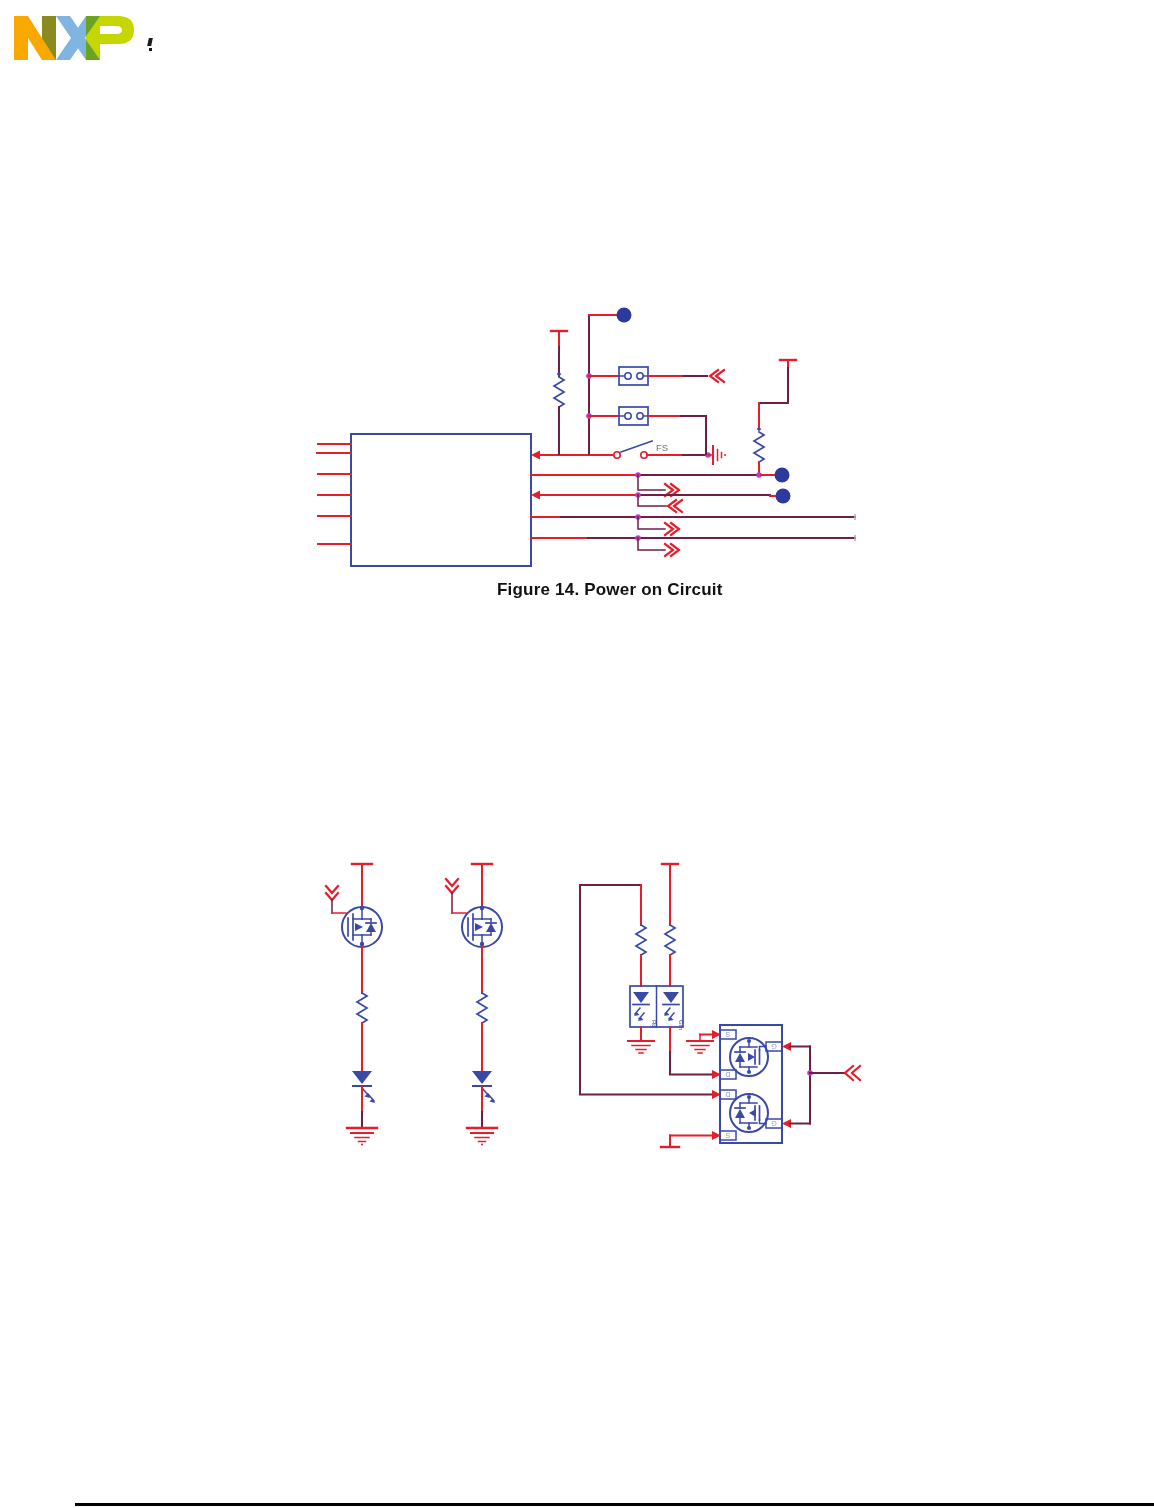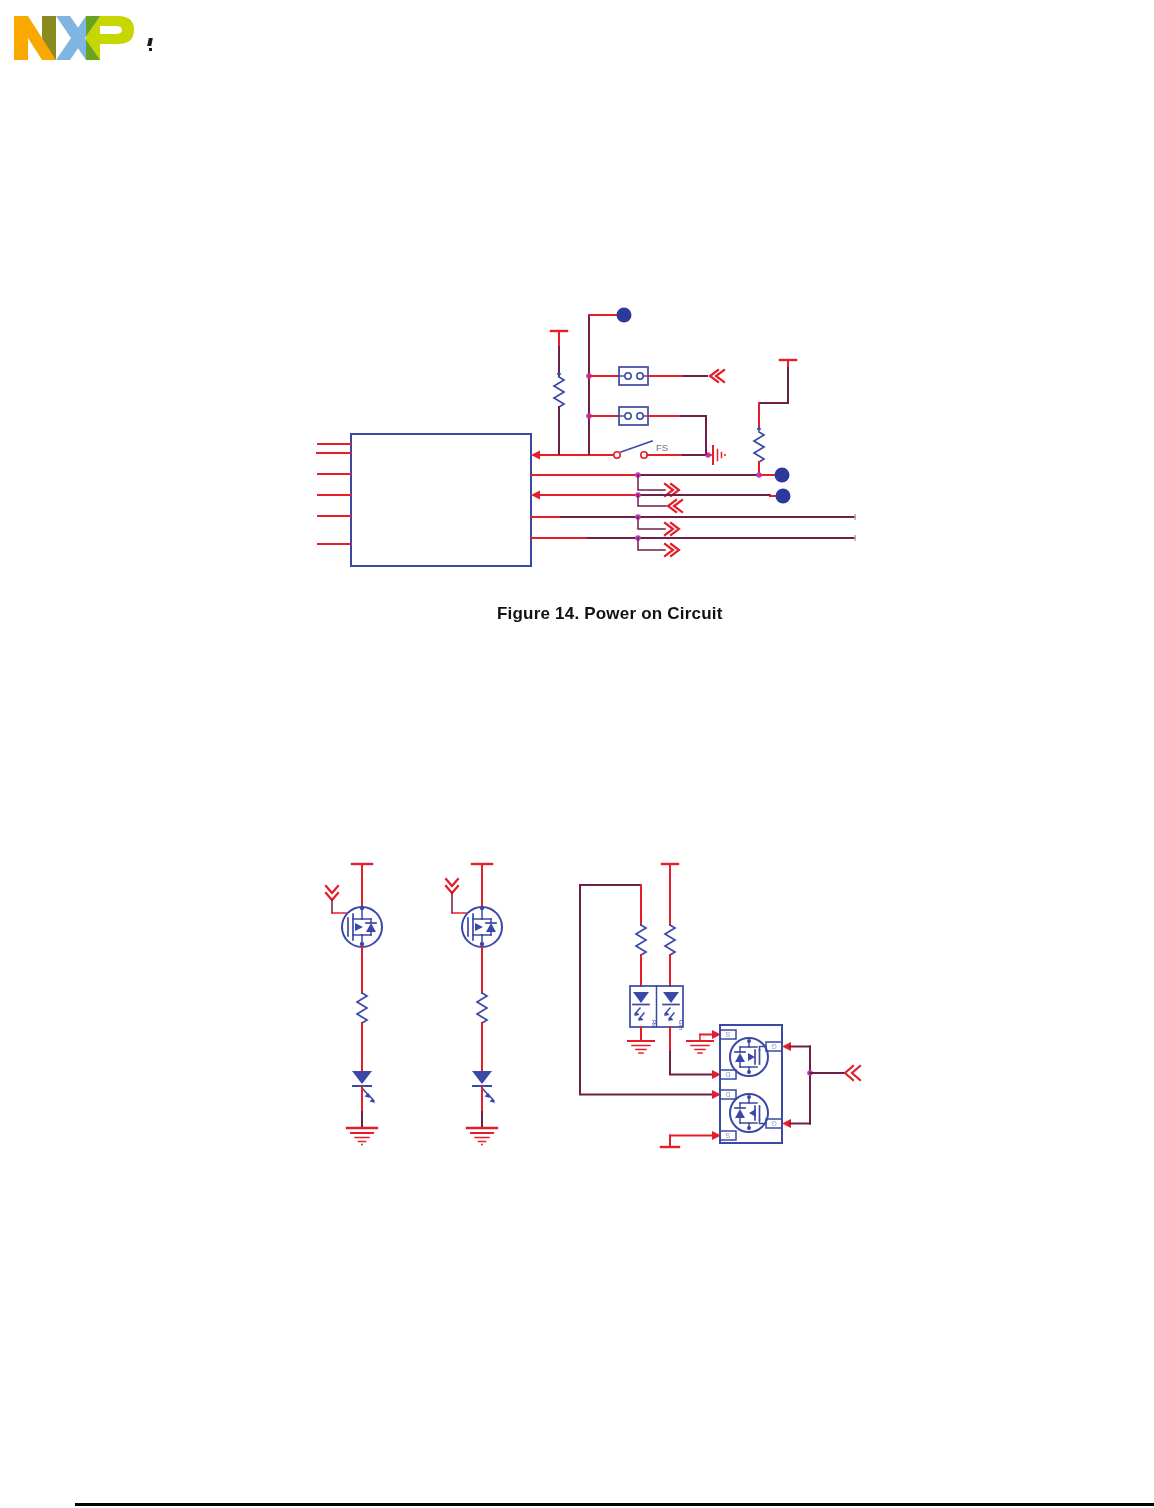--- a/index.html
+++ b/index.html
@@ -3,21 +3,21 @@
 <meta charset="utf-8">
 <style>
   html,body{margin:0;padding:0;background:#ffffff;}
   body{width:1154px;height:1508px;position:relative;overflow:hidden;
        font-family:"Liberation Sans", sans-serif;}
   .abs{position:absolute;}
   #logo{left:14px;top:15px;width:126px;height:46px;}
   #artifact{left:148px;top:38px;width:8px;height:16px;}
   #artifact .m1{position:absolute;left:0;top:0;width:4px;height:8px;background:#1b1b1b;transform:skewX(-12deg);}
   #artifact .m2{position:absolute;left:1px;top:10px;width:3px;height:3px;background:#1b1b1b;}
-  #caption{left:497px;top:604px;font-size:17px;font-weight:bold;color:#111;letter-spacing:.2px;white-space:nowrap;}
+  #caption{left:497px;top:580px;font-size:17px;font-weight:bold;color:#111;letter-spacing:.2px;white-space:nowrap;}
   #footer-rule{left:75px;top:1503px;width:1079px;height:3px;background:#000;}
   svg{position:absolute;left:0;top:0;}
   
   .wr{stroke:var(--red,#e41e2b);stroke-width:2;fill:none;stroke-linecap:square;}
   .wm{stroke:var(--maroon,#6f1f45);stroke-width:2;fill:none;stroke-linecap:square;}
   .wb{stroke:var(--blue,#3a49a6);stroke-width:1.7;fill:none;stroke-linecap:square;}
   .wb2{stroke:var(--blue,#3a49a6);stroke-width:2;fill:none;}
   .thin{stroke-width:1.5;}
   .bar{stroke-width:2.4;}
   .fr{fill:var(--red,#e41e2b);stroke:none;}

